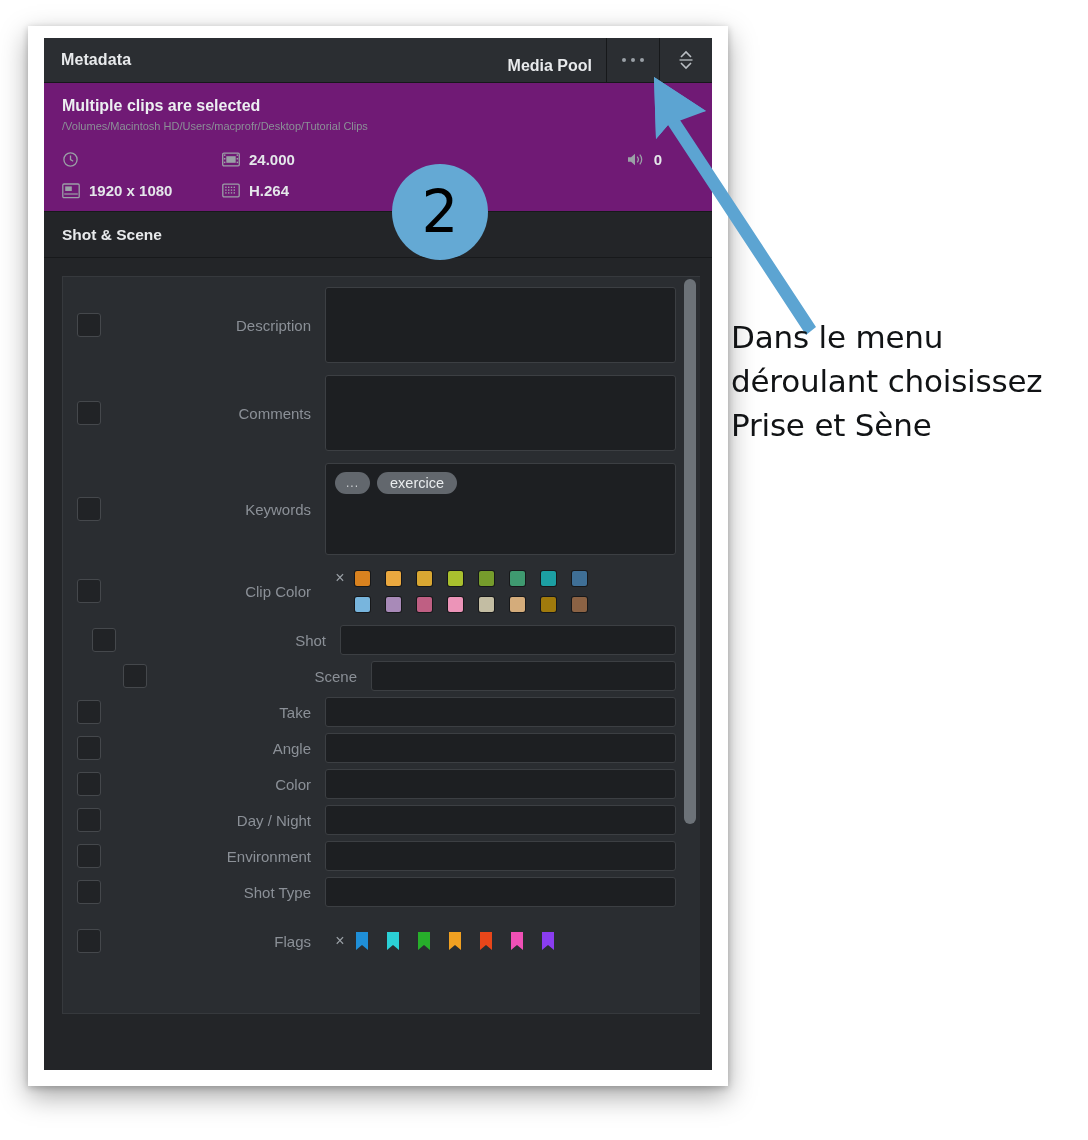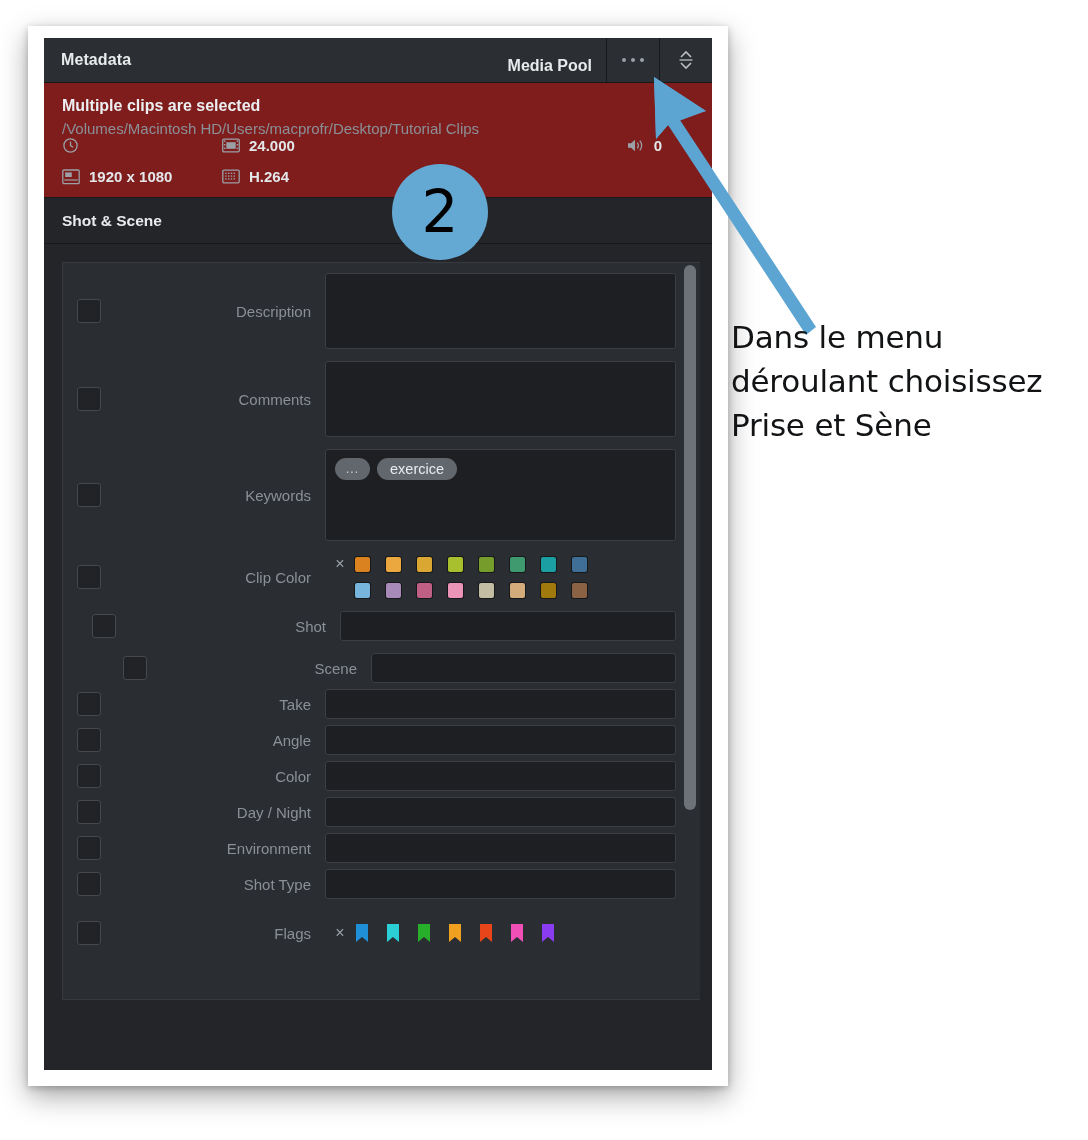--- a/index.html
+++ b/index.html
@@ -75,33 +75,33 @@
   }
   .dots { display: flex; gap: 5px; }
   .dots i {
     width: 4px; height: 4px; border-radius: 50%;
     background: #9aa0a6; display: block;
   }
 
   
   #clip-summary {
     padding: 14px 18px 12px 18px;
-    background: #7f1d1d;
+    background: #701a75;
     border-bottom: 1px solid #17191b;
   }
   #clip-title {
     font-size: 16px;
     font-weight: bold;
     color: #eceff1;
     margin-bottom: 5px;
   }
   #clip-path {
-    font-size: 15px;
+    font-size: 11px;
     color: #8b9097;
-    margin-bottom: 0;
+    margin-bottom: 19px;
     white-space: nowrap;
   }
   .info-grid {
     display: grid;
     grid-template-columns: 160px 200px 1fr;
     row-gap: 14px;
     align-items: center;
   }
   .info-cell {
     display: flex;
@@ -422,21 +422,21 @@
             <span class="sw" style="background: rgb(191, 95, 131);"></span>
             <span class="sw" style="background: rgb(236, 148, 184);"></span>
             <span class="sw" style="background: rgb(195, 189, 163);"></span>
             <span class="sw" style="background: rgb(212, 172, 123);"></span>
             <span class="sw" style="background: rgb(160, 122, 12);"></span>
             <span class="sw" style="background: rgb(139, 98, 68);"></span>
           </span>
         </span>
       </div>
 
-      <div class="field-row" style="padding-left:15px;">
+      <div class="field-row" style="margin-bottom:6px;padding-left:15px;">
         <span class="chk"></span>
         <span class="flabel">Shot</span>
         <span class="fbox"></span>
       </div>
 
       <div class="field-row" style="margin-bottom:6px;padding-left:46px;">
         <span class="chk"></span>
         <span class="flabel">Scene</span>
         <span class="fbox"></span>
       </div>

